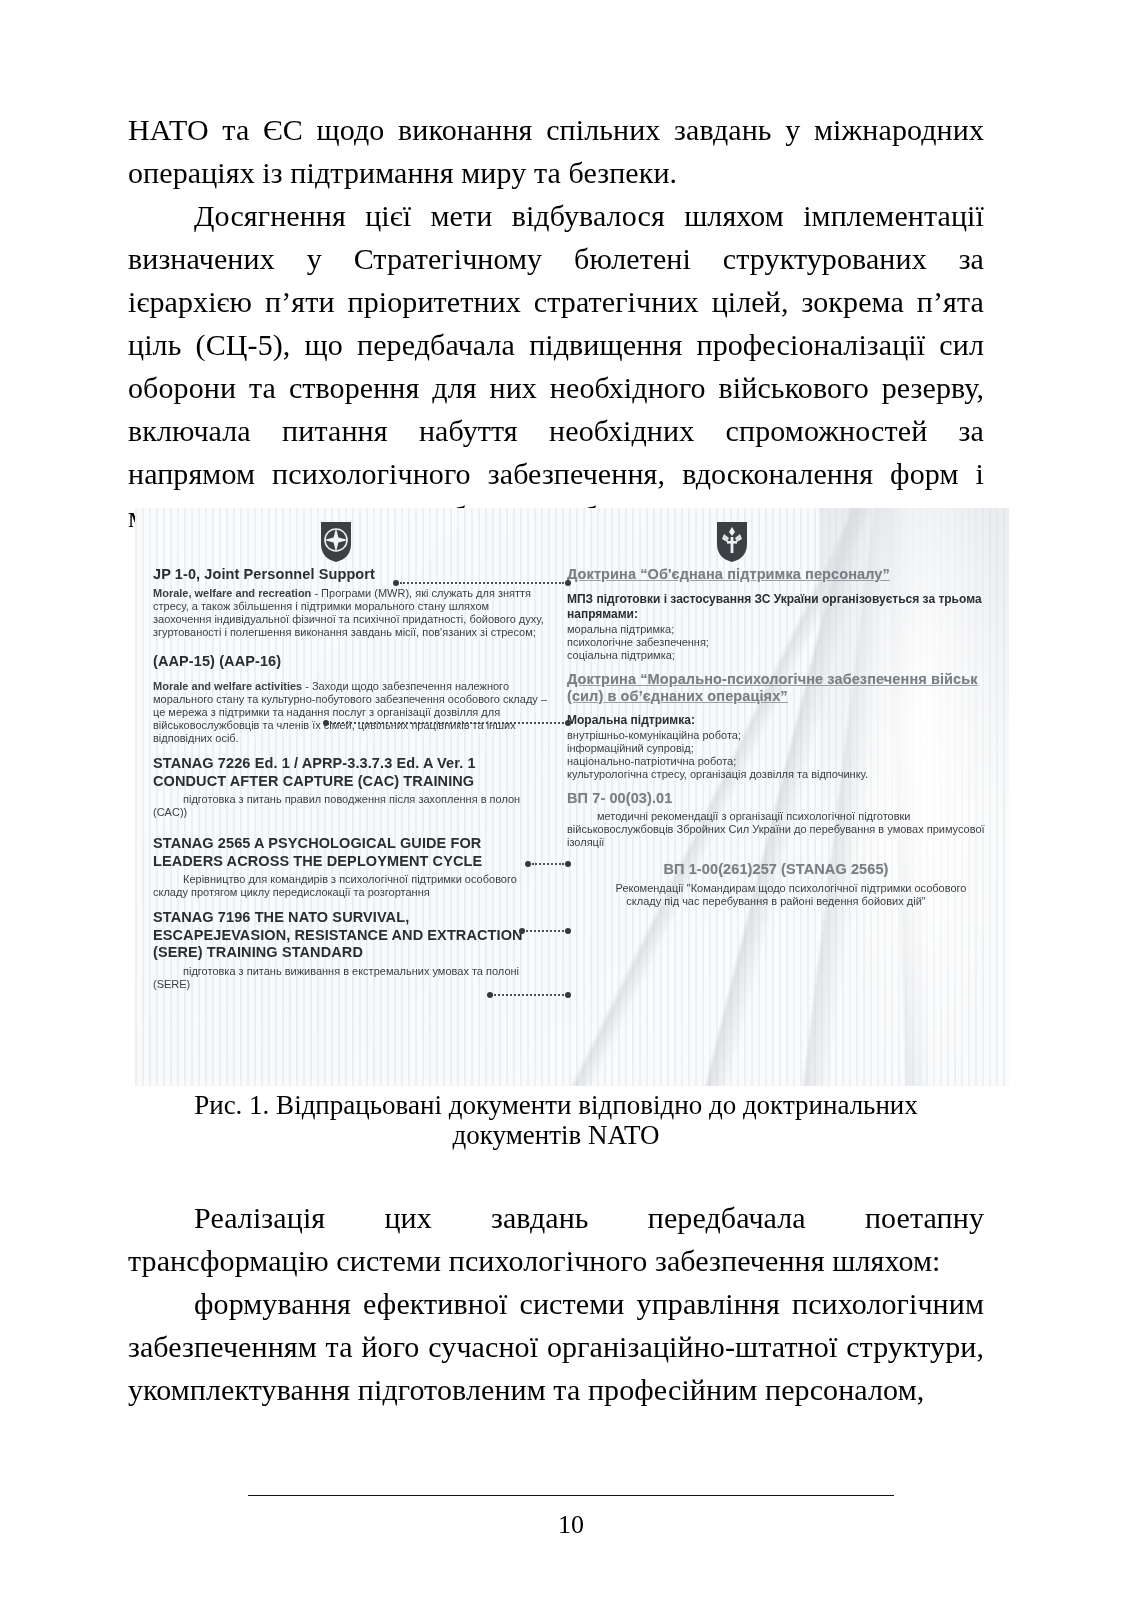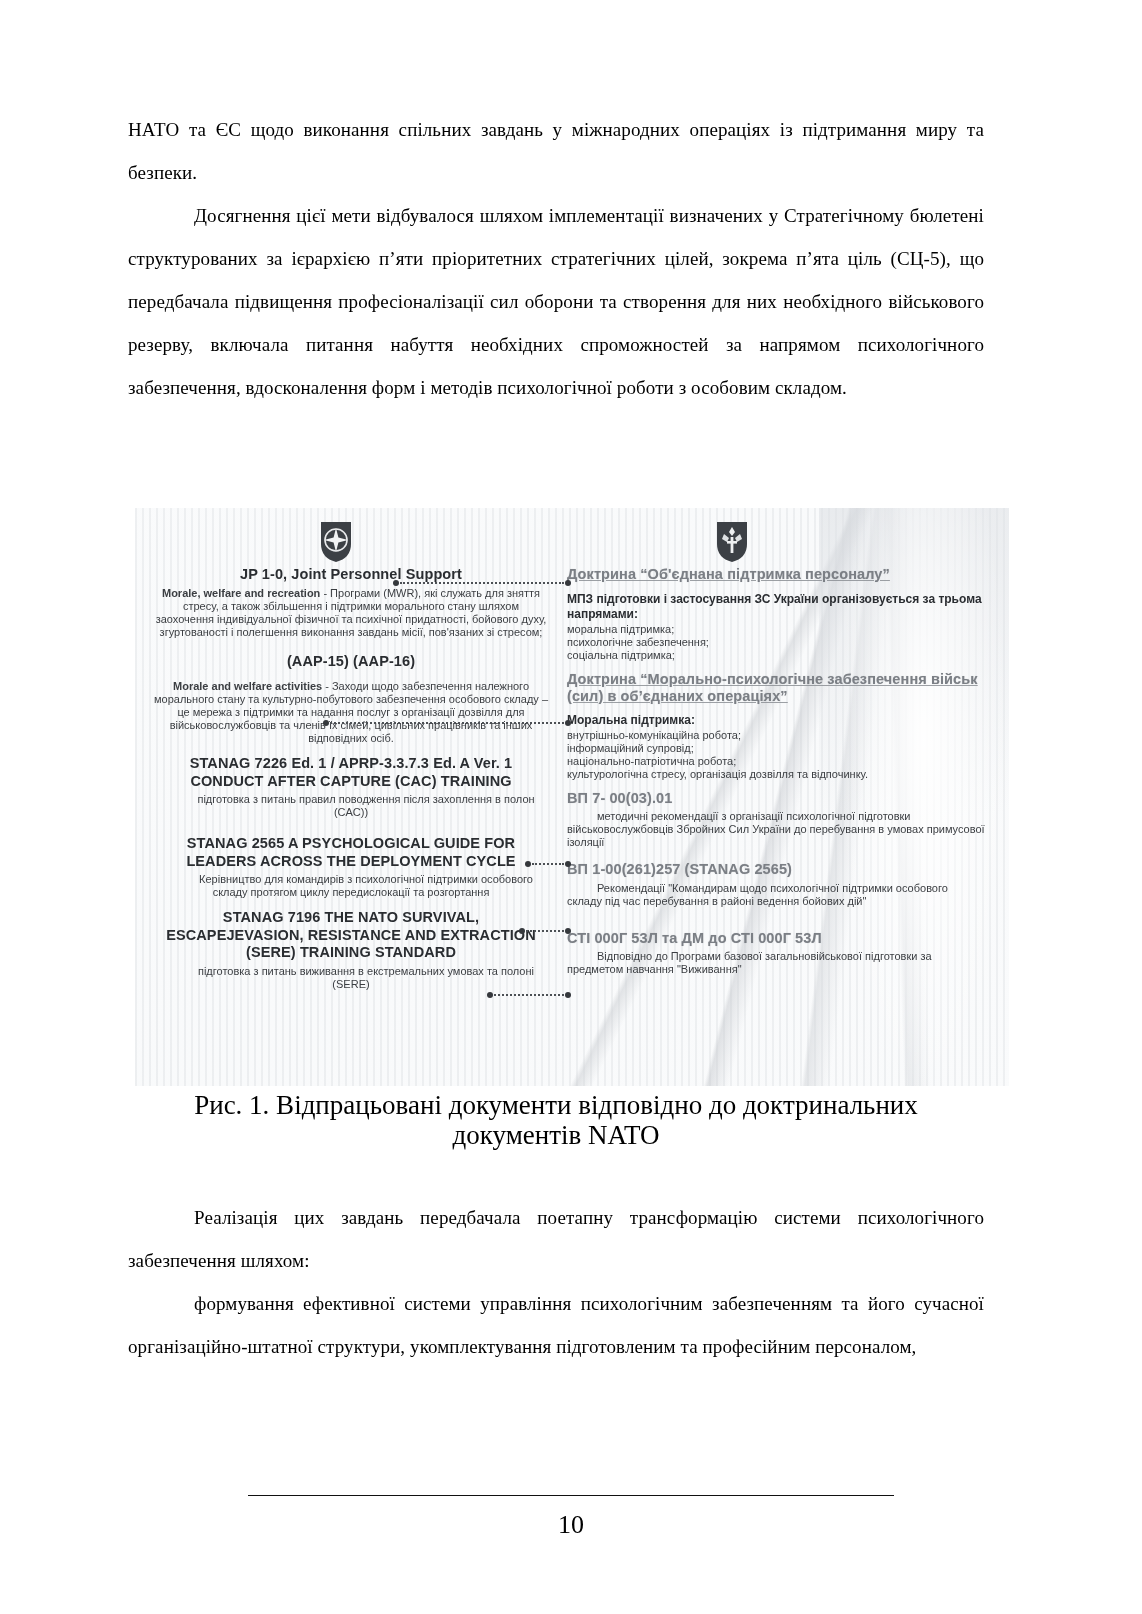--- a/index.html
+++ b/index.html
@@ -22,21 +22,21 @@
     width: 1142px;
     height: 1614px;
     background: #fff;
   }
 
   
   .body-text {
     position: absolute;
     left: 128px;
     width: 856px;
-    font-size: 19px;
+    font-size: 30px;
     line-height: 43px;
     text-align: justify;
     text-justify: inter-word;
     letter-spacing: 0.1px;
   }
   .body-text p {
     margin: 0;
   }
   .indent { text-indent: 66px; }
 
@@ -84,21 +84,21 @@
   #emblem-ua   { left: 580px; top: 12px; }
 
   
   .fig-col {
     position: absolute;
     top: 58px;
     font-family: "Liberation Sans", "DejaVu Sans", sans-serif;
     color: #2c2f33;
     z-index: 3;
   }
-  #fig-col-left  { left: 18px;  width: 396px; text-align: center; }
+  #fig-col-left  { left: 18px;  width: 396px; }
   #fig-col-right { left: 432px; width: 418px; }
 
   .fig-block { margin-bottom: 9px; }
 
   .fig-head {
     font-weight: bold;
     font-size: 14.5px;
     line-height: 17.5px;
     color: #2a2d31;
     letter-spacing: 0.1px;
@@ -277,29 +277,25 @@
         <div class="fig-sub" style="margin-top:0;">інформаційний супровід;</div>
         <div class="fig-sub" style="margin-top:0;">національно-патріотична робота;</div>
         <div class="fig-sub" style="margin-top:0;">культурологічна стресу, організація дозвілля та відпочинку.</div>
       </div>
 
       <div class="fig-block" style="margin-top:7px;">
         <div class="fig-head grey">ВП 7- 00(03).01</div>
         <div class="fig-sub"><span class="u">методичні рекомендації з організації психологічної підготовки військовослужбовців Збройних Сил України до перебування в умовах примусової ізоляції</span></div>
       </div>
 
-      <div class="fig-block" style="margin-top:12px;">
+      <div class="fig-block" style="margin-top:12px;text-align:center;">
         <div class="fig-head grey">ВП 1-00(261)257 (STANAG 2565)</div>
         <div class="fig-sub"><span class="u">Рекомендації "Командирам щодо психологічної підтримки особового складу під час перебування в районі ведення бойових дій"</span></div>
       </div>
 
-      <div class="fig-block" style="margin-top:22px;">
-        <div class="fig-head grey">СТІ 000Г 53Л та ДМ до СТІ 000Г 53Л</div>
-        <div class="fig-sub"><span class="u">Відповідно до Програми базової загальновійськової підготовки за предметом навчання "Виживання"</span></div>
-      </div>
 
     </div>
   </div>
 
   <div class="caption">Рис. 1. Відпрацьовані документи відповідно до доктринальних документів NATO</div>
 
   <div class="body-text" id="para-after">
     <p class="indent">Реалізація цих завдань передбачала  поетапну трансформацію системи психологічного забезпечення шляхом:</p>
     <p class="indent">формування ефективної системи управління психологічним забезпеченням та його сучасної організаційно-штатної структури, укомплектування підготовленим та професійним персоналом,</p>
   </div>

